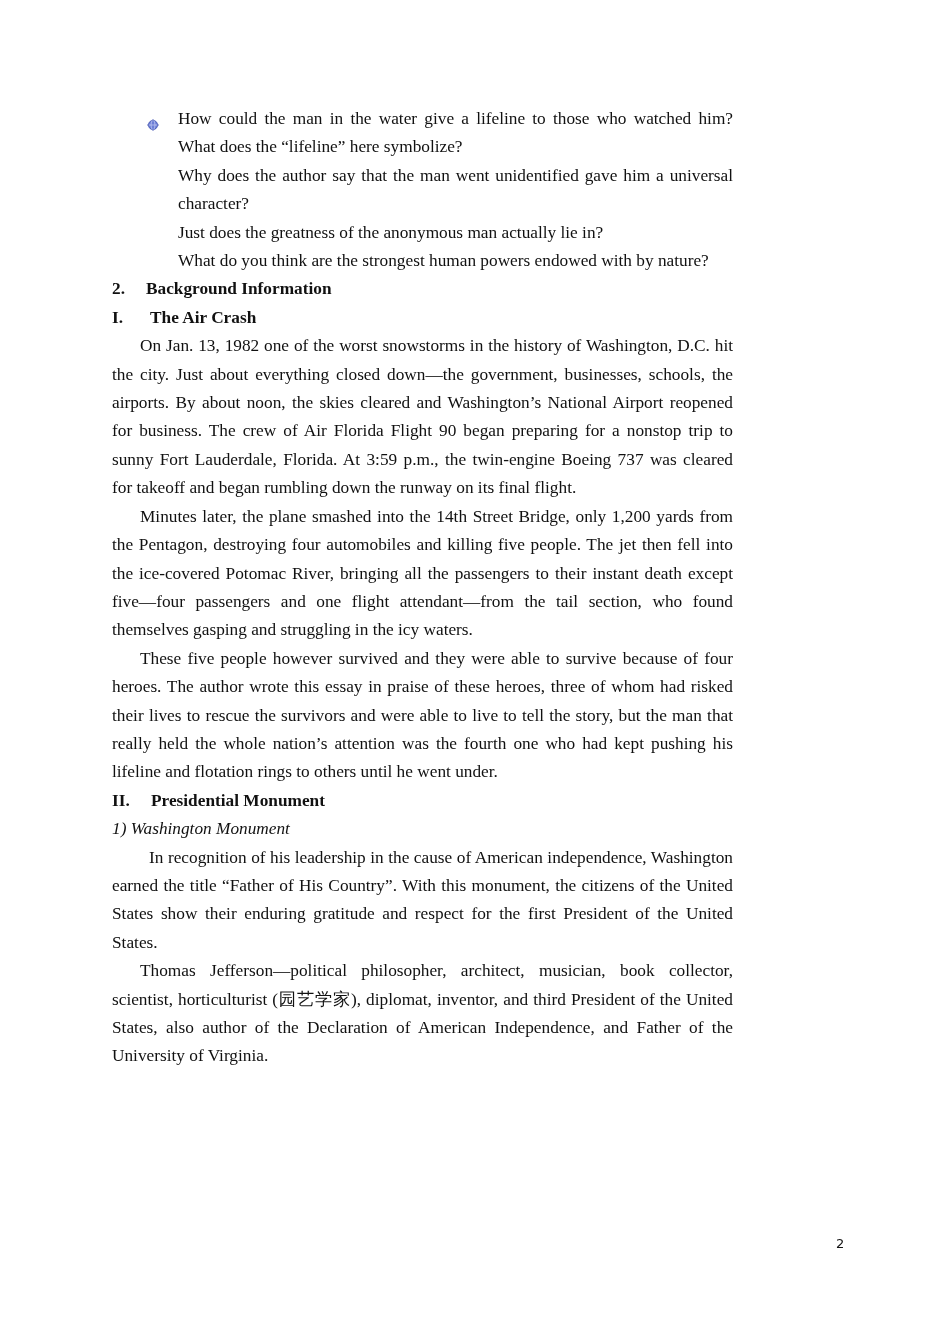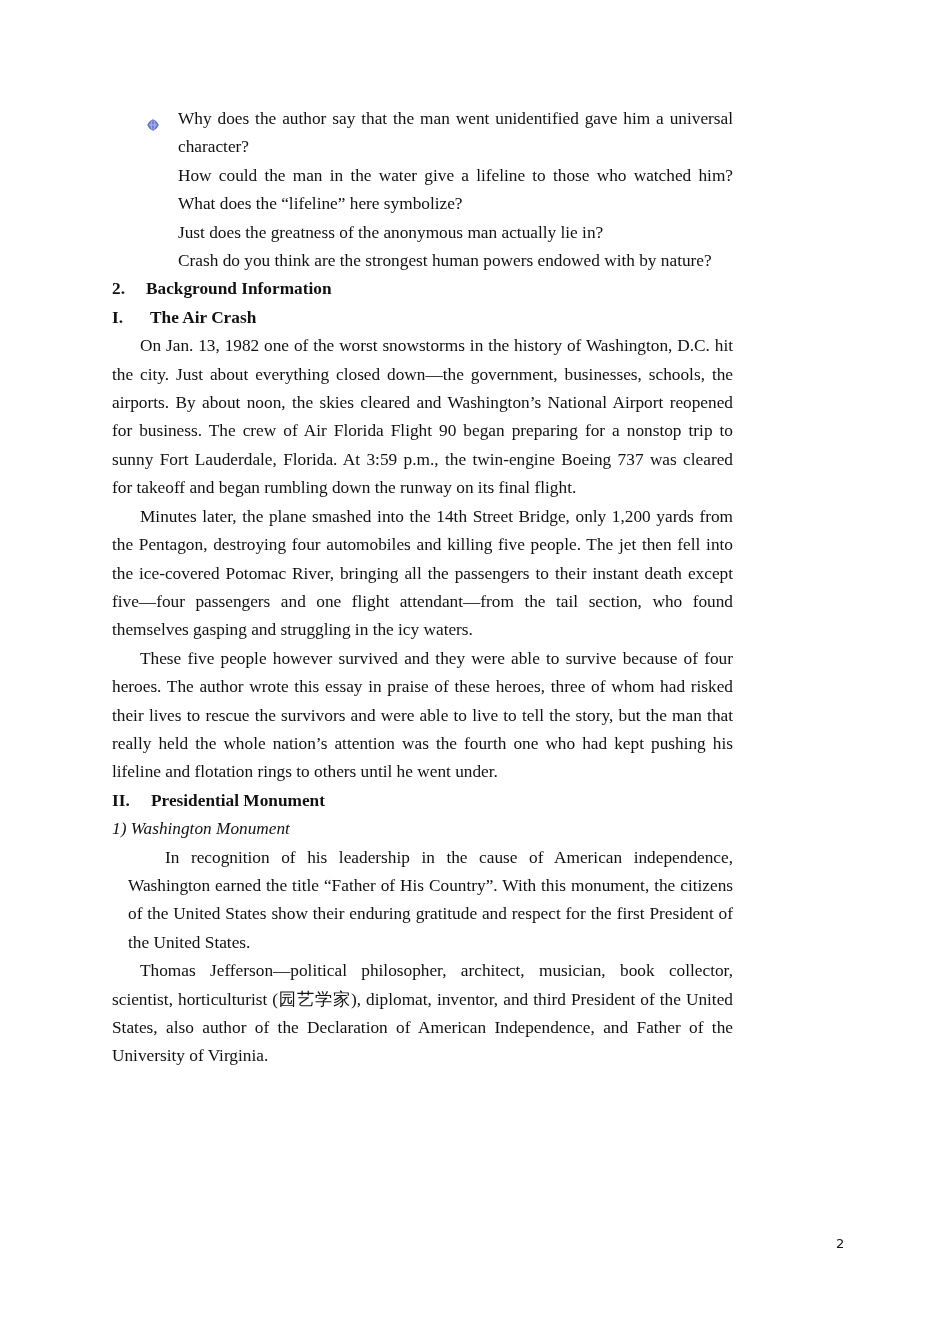--- a/index.html
+++ b/index.html
@@ -15,21 +15,21 @@
   }
   p { margin: 0; text-align: justify; }
   .qline { text-align: justify; }
   .h2 { font-weight: bold; }
   .h2 .num { display: inline-block; width: 34px; }
   .h3 { font-weight: bold; }
   .h3 .num { display: inline-block; width: 38px; }
   .h3.h3b .num { width: 39px; }
   .h4 { font-weight: normal; font-style: italic; }
   .indent { text-indent: 28px; }
-  .indent2 { text-indent: 37px; margin-left: 16px; }
+  .indent2 { text-indent: 37px; }
   .page-number {
     position: absolute; left: 836px; top: 1236px;
     font-family: "DejaVu Sans", sans-serif; font-size: 13px; color: #111;
   }
 </style>
 </head>
 <body>
 
 <div class="page">
 
@@ -38,24 +38,24 @@
       <svg width="12" height="12" viewBox="0 0 12 12">
         <circle cx="6" cy="6" r="4.6" fill="#6d7fd6" stroke="#3c4fb0" stroke-width="0.8"></circle>
         <ellipse cx="6" cy="6" rx="2" ry="4.6" fill="none" stroke="#c9d0f4" stroke-width="0.7"></ellipse>
         <line x1="1.4" y1="6" x2="10.6" y2="6" stroke="#c9d0f4" stroke-width="0.7"></line>
         <line x1="6" y1="0" x2="6" y2="1.6" stroke="#3c4fb0" stroke-width="0.8"></line>
         <line x1="6" y1="10.4" x2="6" y2="12" stroke="#3c4fb0" stroke-width="0.8"></line>
         <line x1="0" y1="6" x2="1.4" y2="6" stroke="#3c4fb0" stroke-width="0.8"></line>
         <line x1="10.6" y1="6" x2="12" y2="6" stroke="#3c4fb0" stroke-width="0.8"></line>
       </svg>
     </span>
+    <p class="qline">How could the man in the water give a lifeline to those who watched him? What does the “lifeline” here symbolize?</p>
     <p class="qline">Why does the author say that the man went unidentified gave him a universal character?</p>
-    <p class="qline">How could the man in the water give a lifeline to those who watched him? What does the “lifeline” here symbolize?</p>
     <p class="qline">Just does the greatness of the anonymous man actually lie in?</p>
-    <p class="qline">Crash do you think are the strongest human powers endowed with by nature?</p>
+    <p class="qline">What do you think are the strongest human powers endowed with by nature?</p>
   </div>
 
   <div class="h2">
     <span class="num">2.</span><span>Background Information</span>
   </div>
 
   <div class="h3">
     <span class="num">I.</span><span>The Air Crash</span>
   </div>
 

